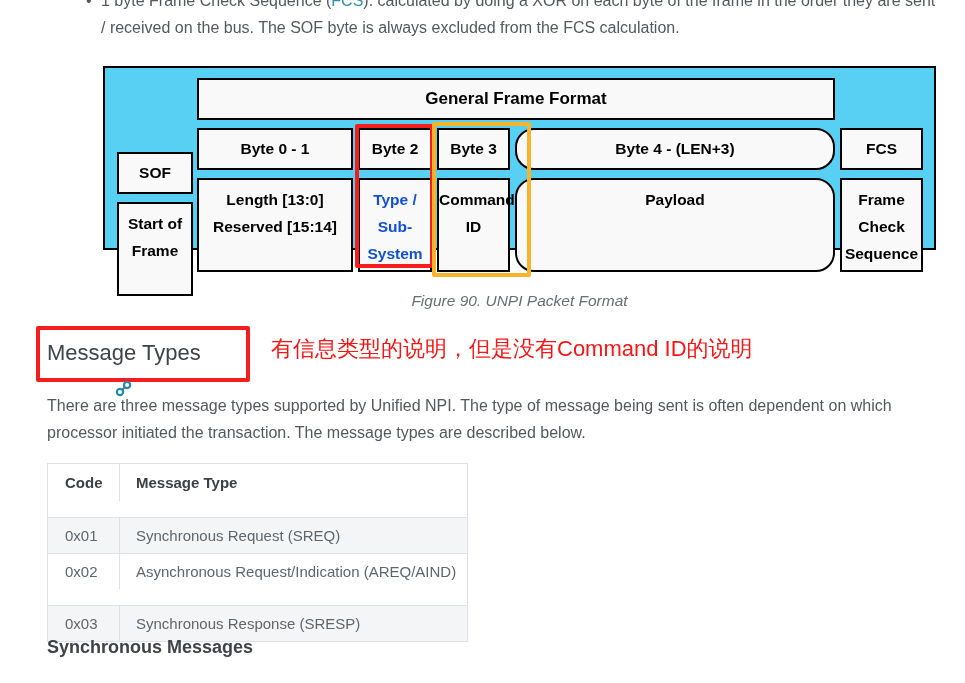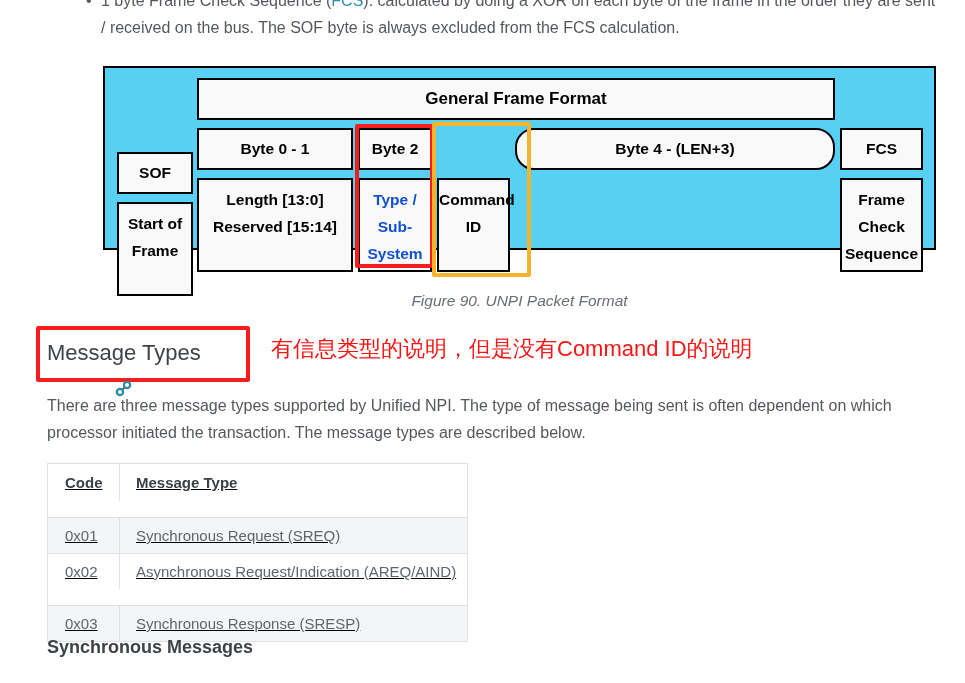--- a/index.html
+++ b/index.html
@@ -47,21 +47,21 @@
   .link-icon { display:inline-flex; margin-top:4px; cursor:pointer; }
   .cn-annotation { position:absolute; left:271px; top:334px; font-size:22px; color:#fa1414;
                    white-space:nowrap; }
 
   .body-paragraph { position:absolute; left:47px; top:392px; width:890px; font-size:16px;
                     line-height:27px; color:#54585c; }
 
   
   .mt-table { position:absolute; left:47px; top:463px; width:421px;
               border:1px solid #dee2e6; font-size:15px; background:#fff; }
-  .mt-row { display:flex; height:36px; border-top:1px solid #dee2e6;text-decoration:underline; }
+  .mt-row { display:flex; height:36px; border-top:1px solid #dee2e6; }
   .mt-row:first-child { border-top:none; height:37px; }
   .mt-row.alt { background:#f4f5f6;margin-top:16px; }
   .mt-cell-code { width:72px; flex:0 0 72px; border-right:1px solid #dee2e6;
                   display:flex; align-items:center; padding-left:17px; }
   .mt-cell-type { flex:1; display:flex; align-items:center; padding-left:16px; }
   .mt-header .mt-cell-code, .mt-header .mt-cell-type { font-weight:bold; color:#3b4045; }
   .mt-body-text { color:#5c666d; }
 
   .bottom-heading { position:absolute; left:47px; top:637px; font-size:18px; font-weight:bold;
                     color:#3e4349; }
@@ -75,39 +75,43 @@
     <span class="bullet-dot">•</span>
     <span class="bullet-text"><span>1 byte Frame Check Sequence (</span><a class="inline-link">FCS</a><span>): calculated by doing a XOR on each byte of the frame in the order they are sent / received on the bus. The SOF byte is always excluded from the FCS calculation.</span></span>
   </div>
 
   <div class="frame-table">
     <div class="ft-box ft-title">General Frame Format</div>
 
     <div class="ft-box ft-head c0">SOF</div>
     <div class="ft-box ft-head c1">Byte 0 - 1</div>
     <div class="ft-box ft-head c2">Byte 2</div>
+    <div class="ft-box ft-head c3">Byte 3</div>
     <div class="ft-box ft-head c4">Byte 4 - (LEN+3)</div>
     <div class="ft-box ft-head c5">FCS</div>
 
     <div class="ft-box ft-cell c0">
       <div>Start of</div>
       <div>Frame</div>
     </div>
     <div class="ft-box ft-cell c1">
       <div>Length [13:0]</div>
       <div>Reserved [15:14]</div>
     </div>
     <div class="ft-box ft-cell c2 blue-text">
       <div>Type /</div>
       <div>Sub-</div>
       <div>System</div>
     </div>
     <div class="ft-box ft-cell c3">
       <div>Command</div>
       <div>ID</div>
+    </div>
+    <div class="ft-box ft-cell c4">
+      <div>Payload</div>
     </div>
     <div class="ft-box ft-cell c5">
       <div>Frame</div>
       <div>Check</div>
       <div>Sequence</div>
     </div>
   </div>
 
   <div class="red-box-byte2"></div>
   <div class="yellow-box-byte3"></div>

